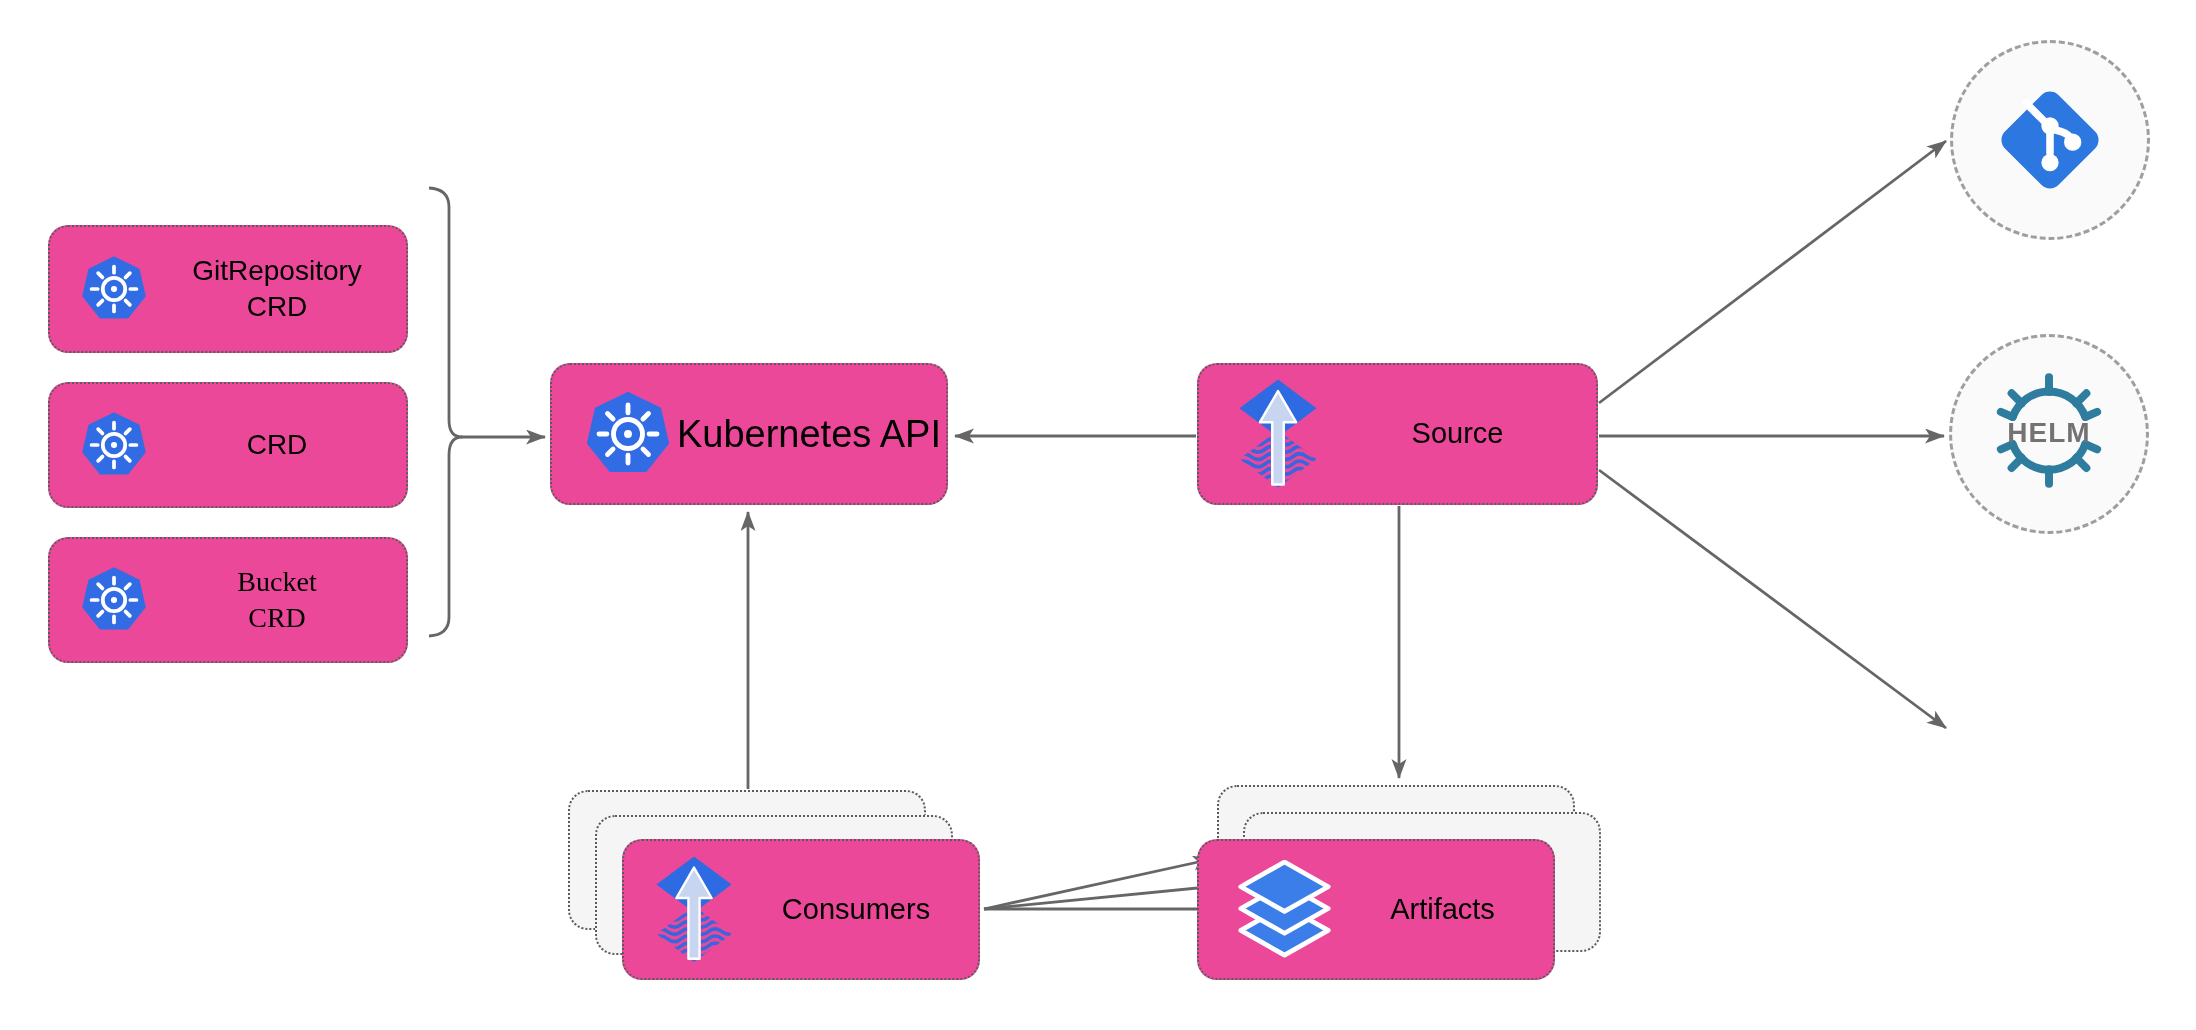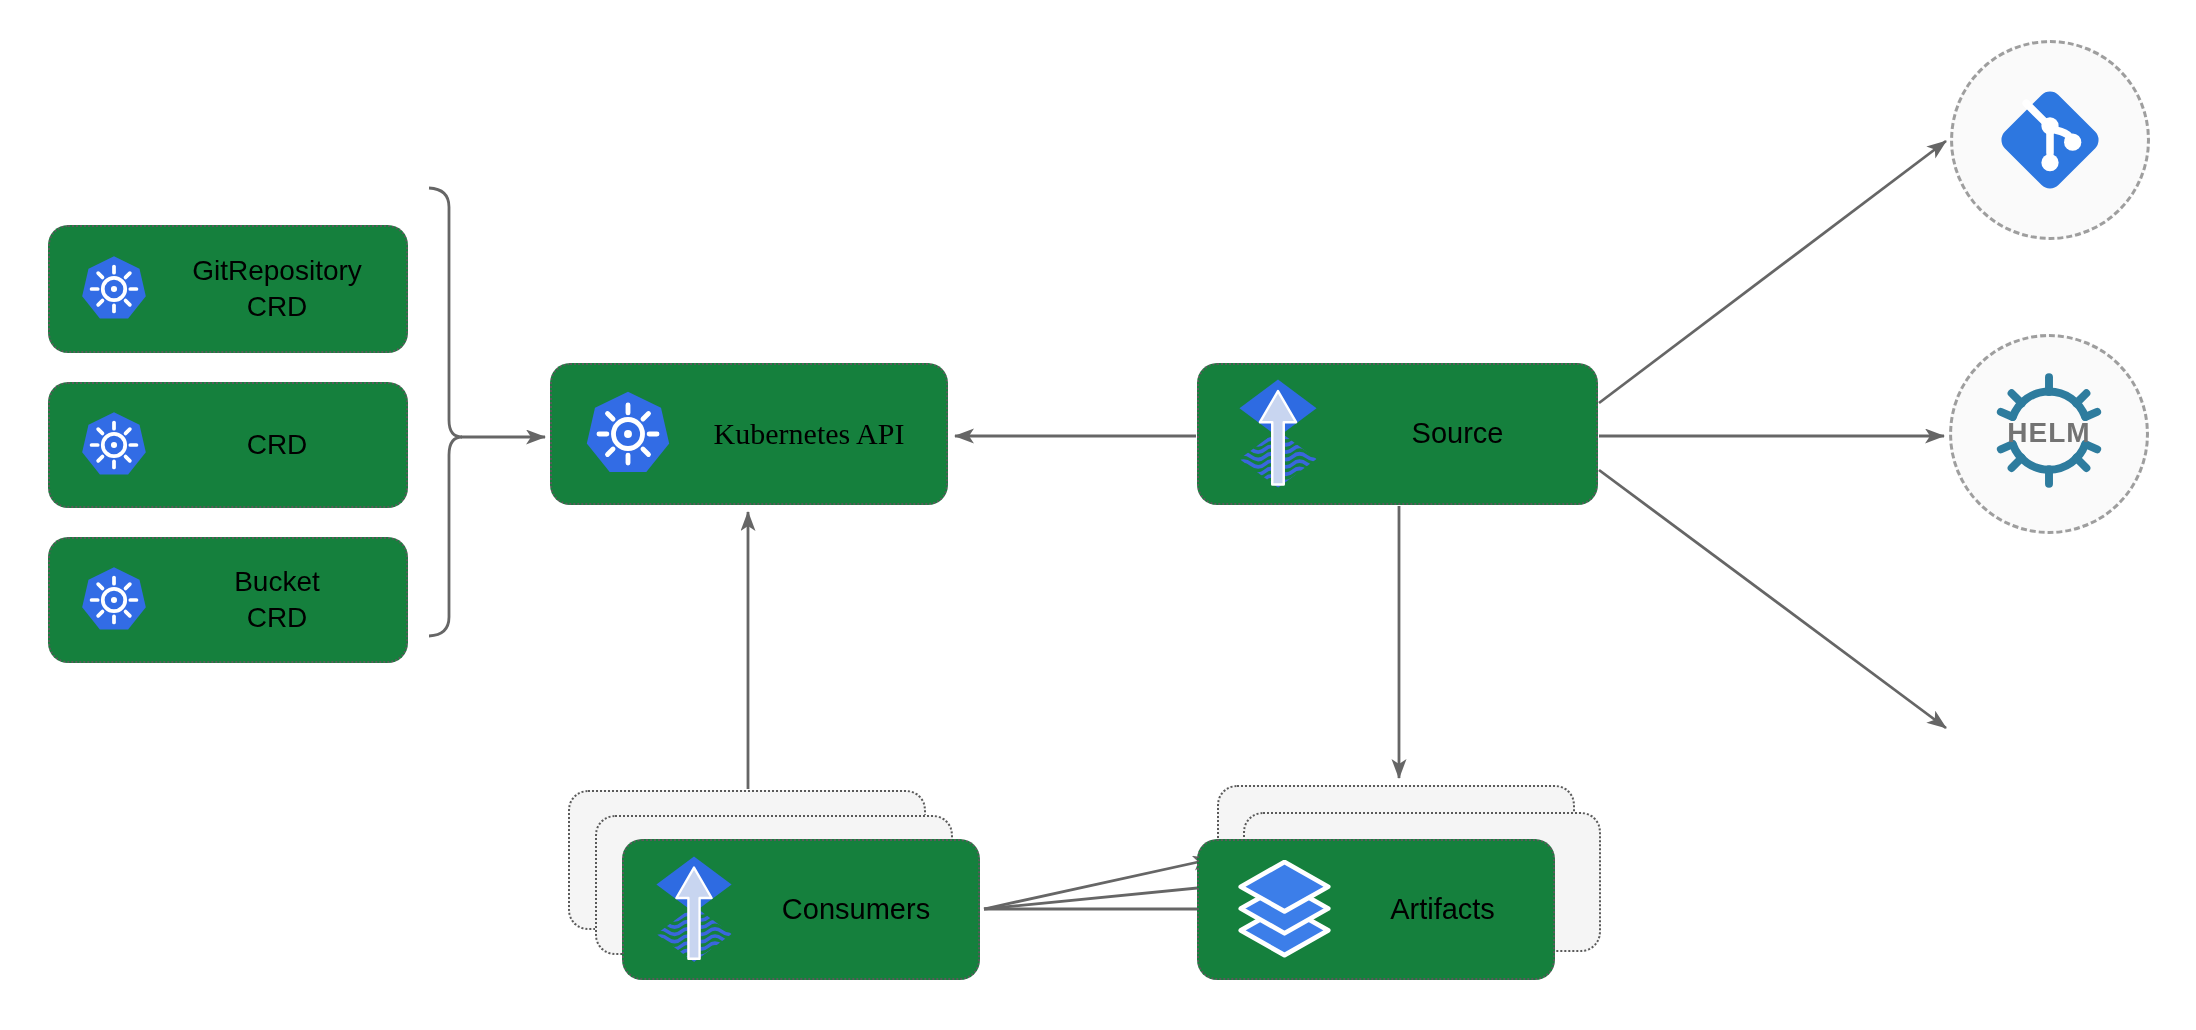--- a/index.html
+++ b/index.html
@@ -7,21 +7,21 @@
     position:relative;
     width:2196px;height:1030px;
     background:#ffffff;
     font-family:"Liberation Sans","DejaVu Sans",sans-serif;
     color:#000;
     overflow:hidden;
   }
   #edges{position:absolute;left:0;top:0;z-index:1;}
   .node{
     position:absolute;z-index:2;
-    background:#15803d;
+    background:#ec4899;
     border:2px dotted #5a5a5a;
     border-radius:20px;
     box-sizing:border-box;
     display:flex;align-items:center;
   }
   .stackbox{
     position:absolute;z-index:2;
     background:#F5F5F5;
     border:2px dotted #5a5a5a;
     border-radius:20px;
@@ -180,39 +180,39 @@
     <span class="nicon" style="margin-left:30px;">
       <svg width="68" height="68">
           <use href="#sym-k8s"></use>
         </svg>
     </span>
     <span class="nlabel">
       <span class="ln">CRD</span>
     </span>
   </div>
 
-  <div class="node crd" style="left:48px;top:537px;width:360px;height:126px;">
+  <div class="node crd" style="left:48px;top:537px;width:360px;height:126px;font-family:Liberation Serif, serif;">
     <span class="nicon" style="margin-left:30px;">
       <svg width="68" height="68">
           <use href="#sym-k8s"></use>
         </svg>
     </span>
     <span class="nlabel">
       <span class="ln">Bucket</span>
       <span class="ln">CRD</span>
     </span>
   </div>
 
   <div class="node" style="left:550px;top:363px;width:398px;height:142px;">
     <span class="nicon" style="margin-left:32px;">
       <svg width="88" height="88">
           <use href="#sym-k8s"></use>
         </svg>
     </span>
-    <span class="nlabel" style="font-size:30px;font-family:Liberation Serif, serif;">Kubernetes API</span>
+    <span class="nlabel" style="font-size:38px;">Kubernetes API</span>
   </div>
 
   <div class="node" style="left:1197px;top:363px;width:401px;height:142px;">
     <span class="nicon" style="margin-left:38px;">
       <svg width="82" height="115">
           <use href="#sym-flux"></use>
         </svg>
     </span>
     <span class="nlabel">
       <span class="ln">Source</span>

